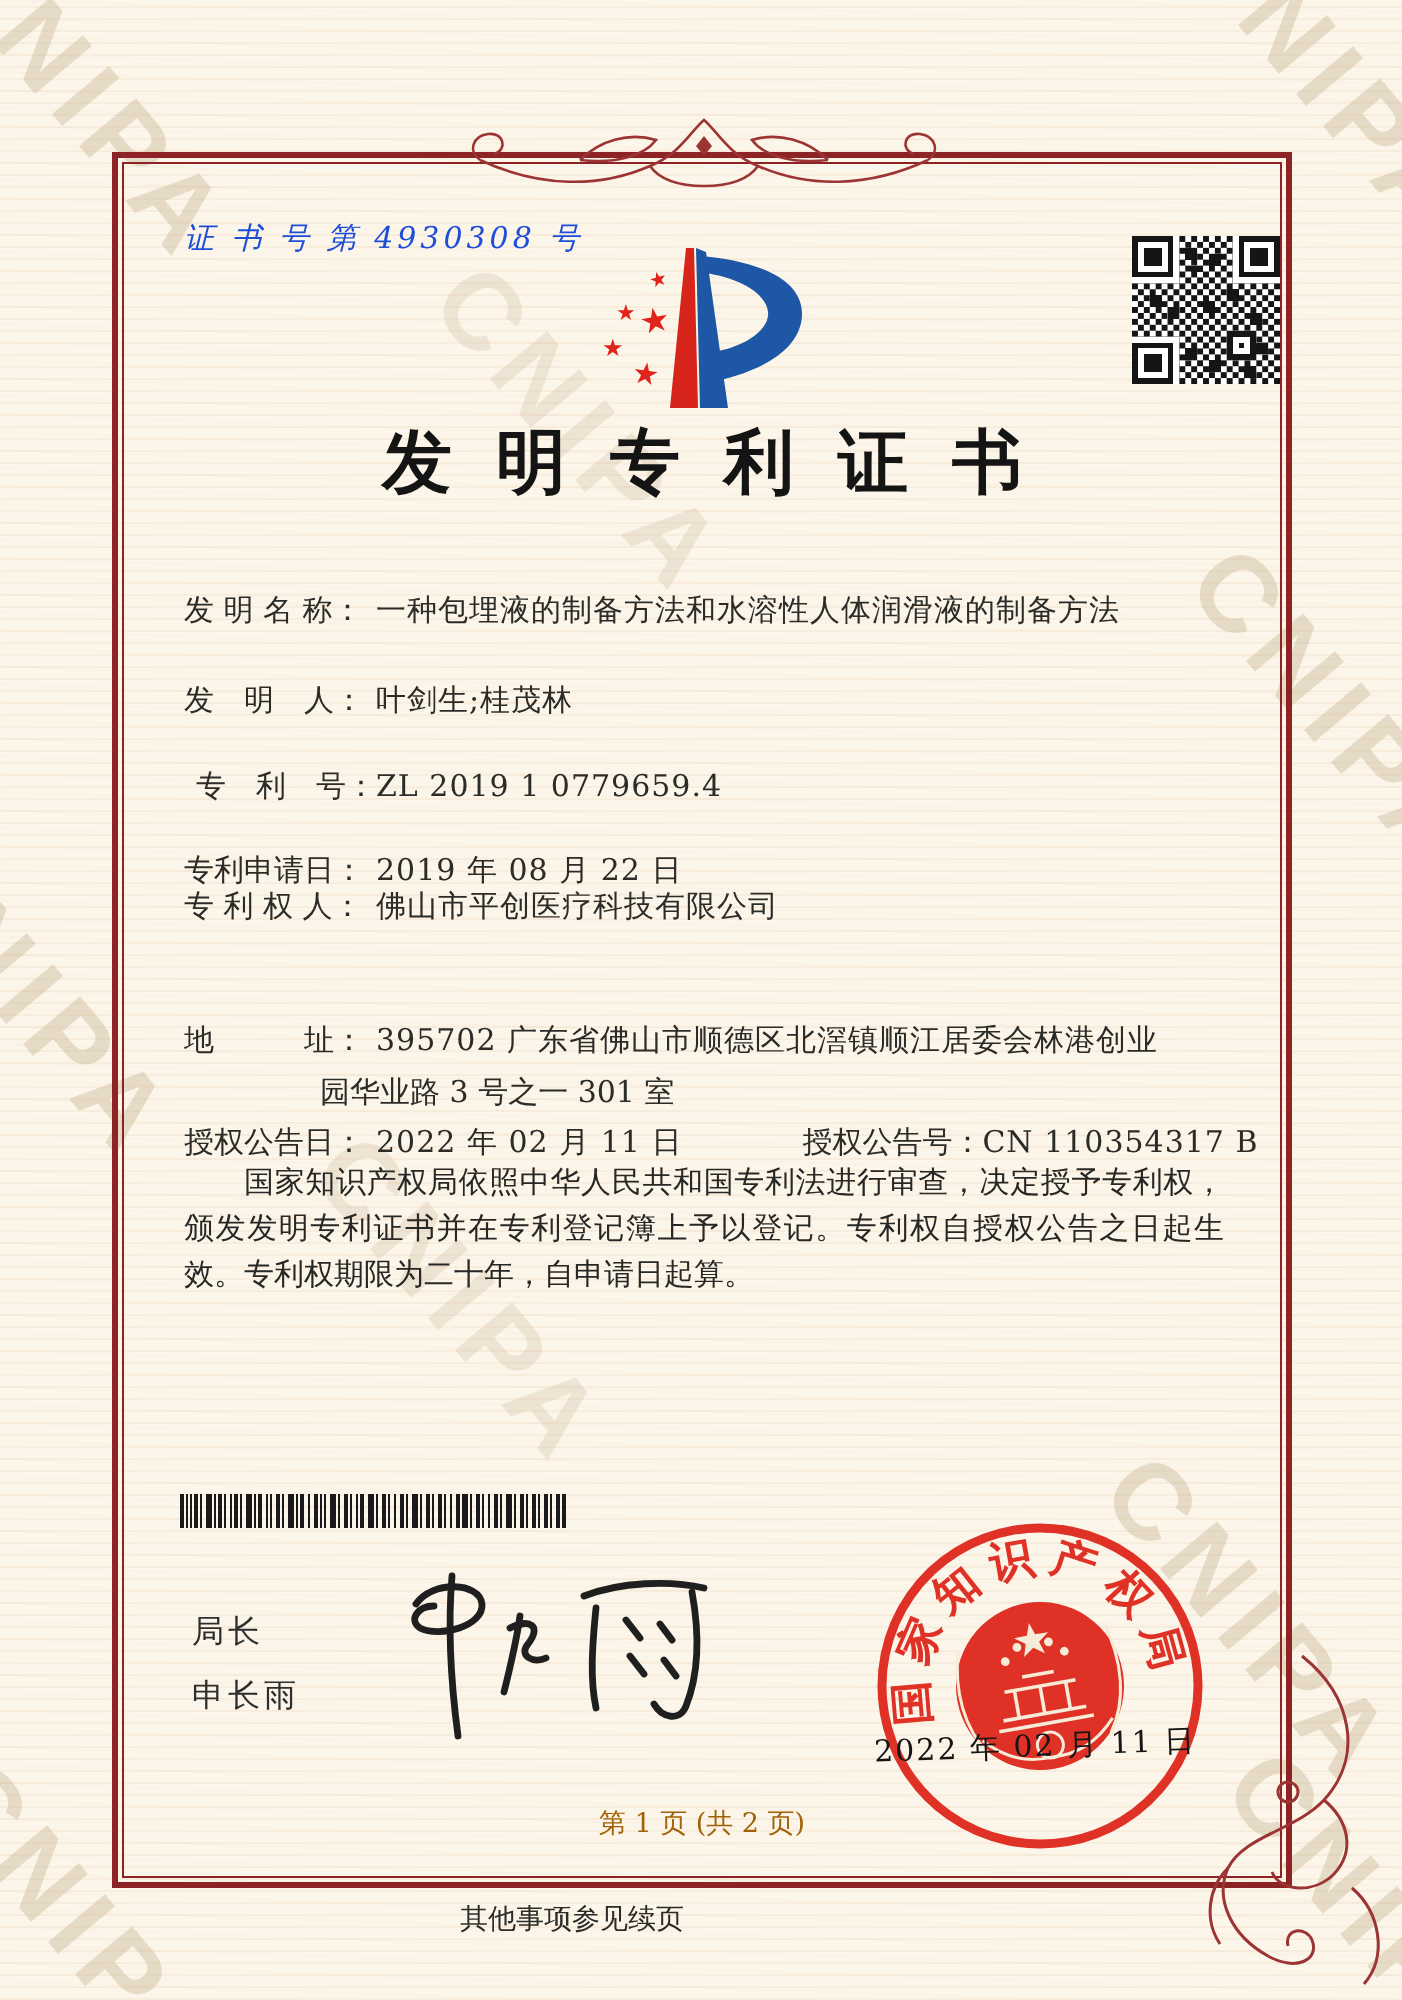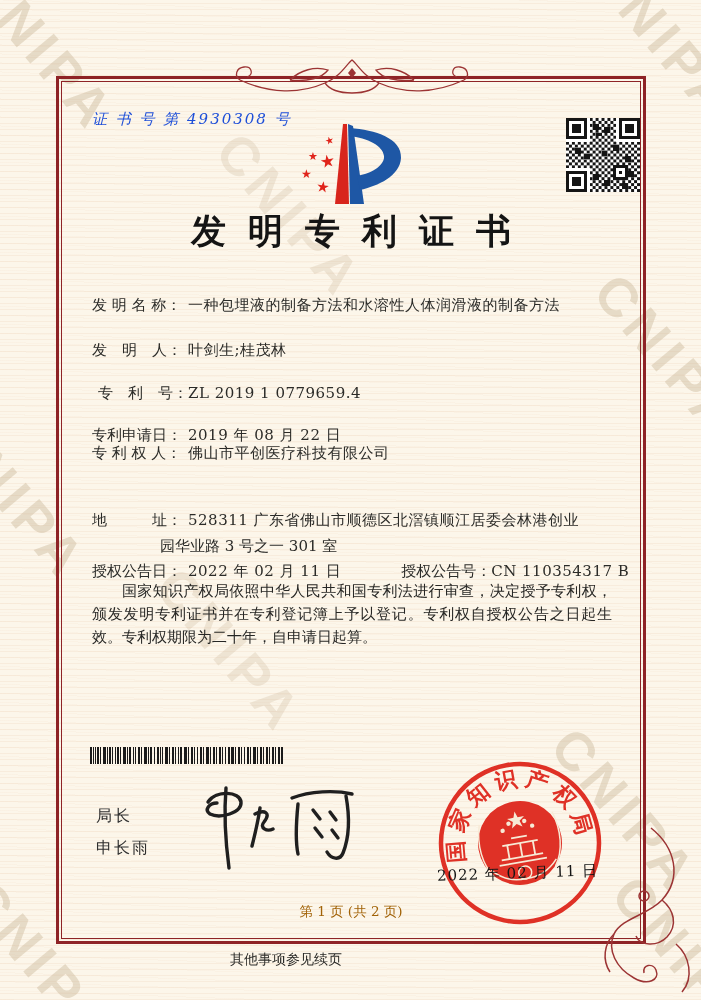--- a/index.html
+++ b/index.html
@@ -178,21 +178,21 @@
 <div class="field f2">
   <span class="flabel">专　利　号：</span><span class="fvalue">ZL 2019 1 0779659.4</span>
 </div>
 <div class="field f3">
   <span class="flabel">专利申请日：</span><span class="fvalue">2019 年 08 月 22 日</span>
 </div>
 <div class="field f4">
   <span class="flabel">专 利 权 人：</span><span class="fvalue">佛山市平创医疗科技有限公司</span>
 </div>
 <div class="field f5">
-  <span class="flabel">地　　　址：</span><span class="fvalue">528311 广东省佛山市顺德区北滘镇顺江居委会林港创业</span>
+  <span class="flabel">地　　　址：</span><span class="fvalue">395702 广东省佛山市顺德区北滘镇顺江居委会林港创业</span>
 </div>
 <div class="addr2">园华业路 3 号之一 301 室</div>
 
 <div class="grant">
   <span class="glabel">授权公告日：</span><span class="fvalue">2022 年 02 月 11 日</span><span class="glabel2">授权公告号：</span><span class="fvalue">CN 110354317 B</span>
 </div>
 
 <div class="paras">
   <p>国家知识产权局依照中华人民共和国专利法进行审查，决定授予专利权，颁发发明专利证书并在专利登记簿上予以登记。专利权自授权公告之日起生效。专利权期限为二十年，自申请日起算。</p>
 </div>

